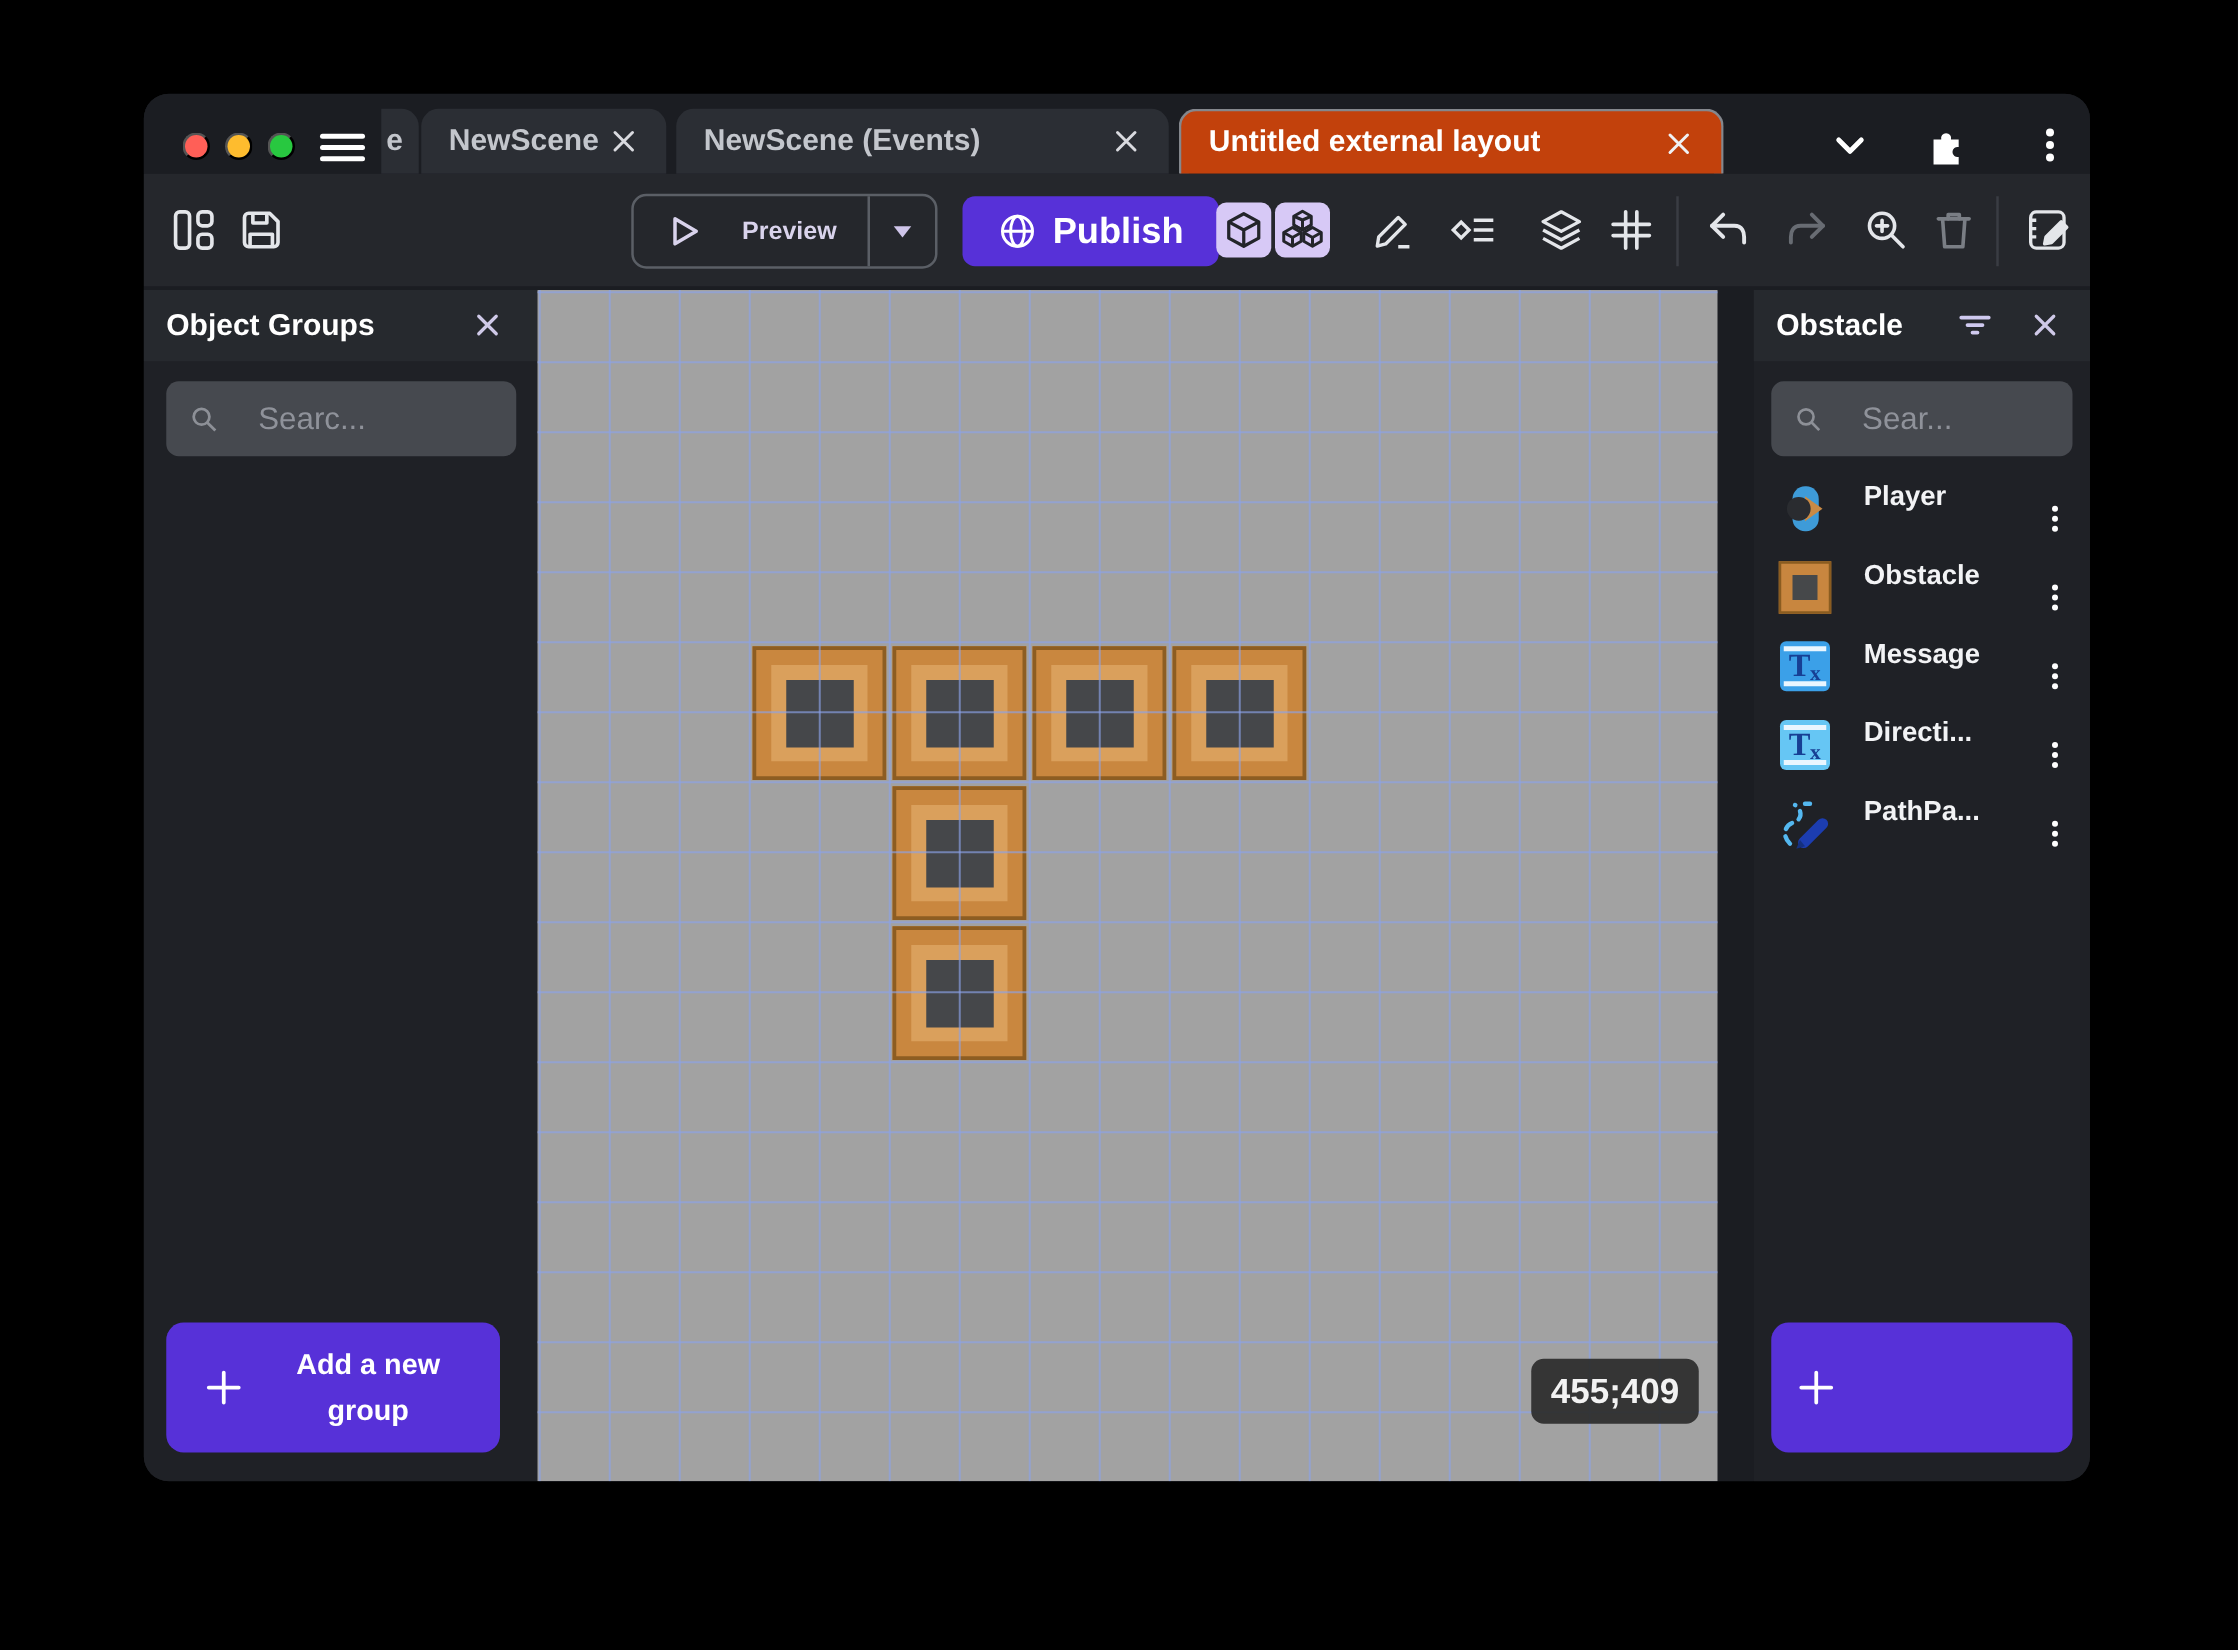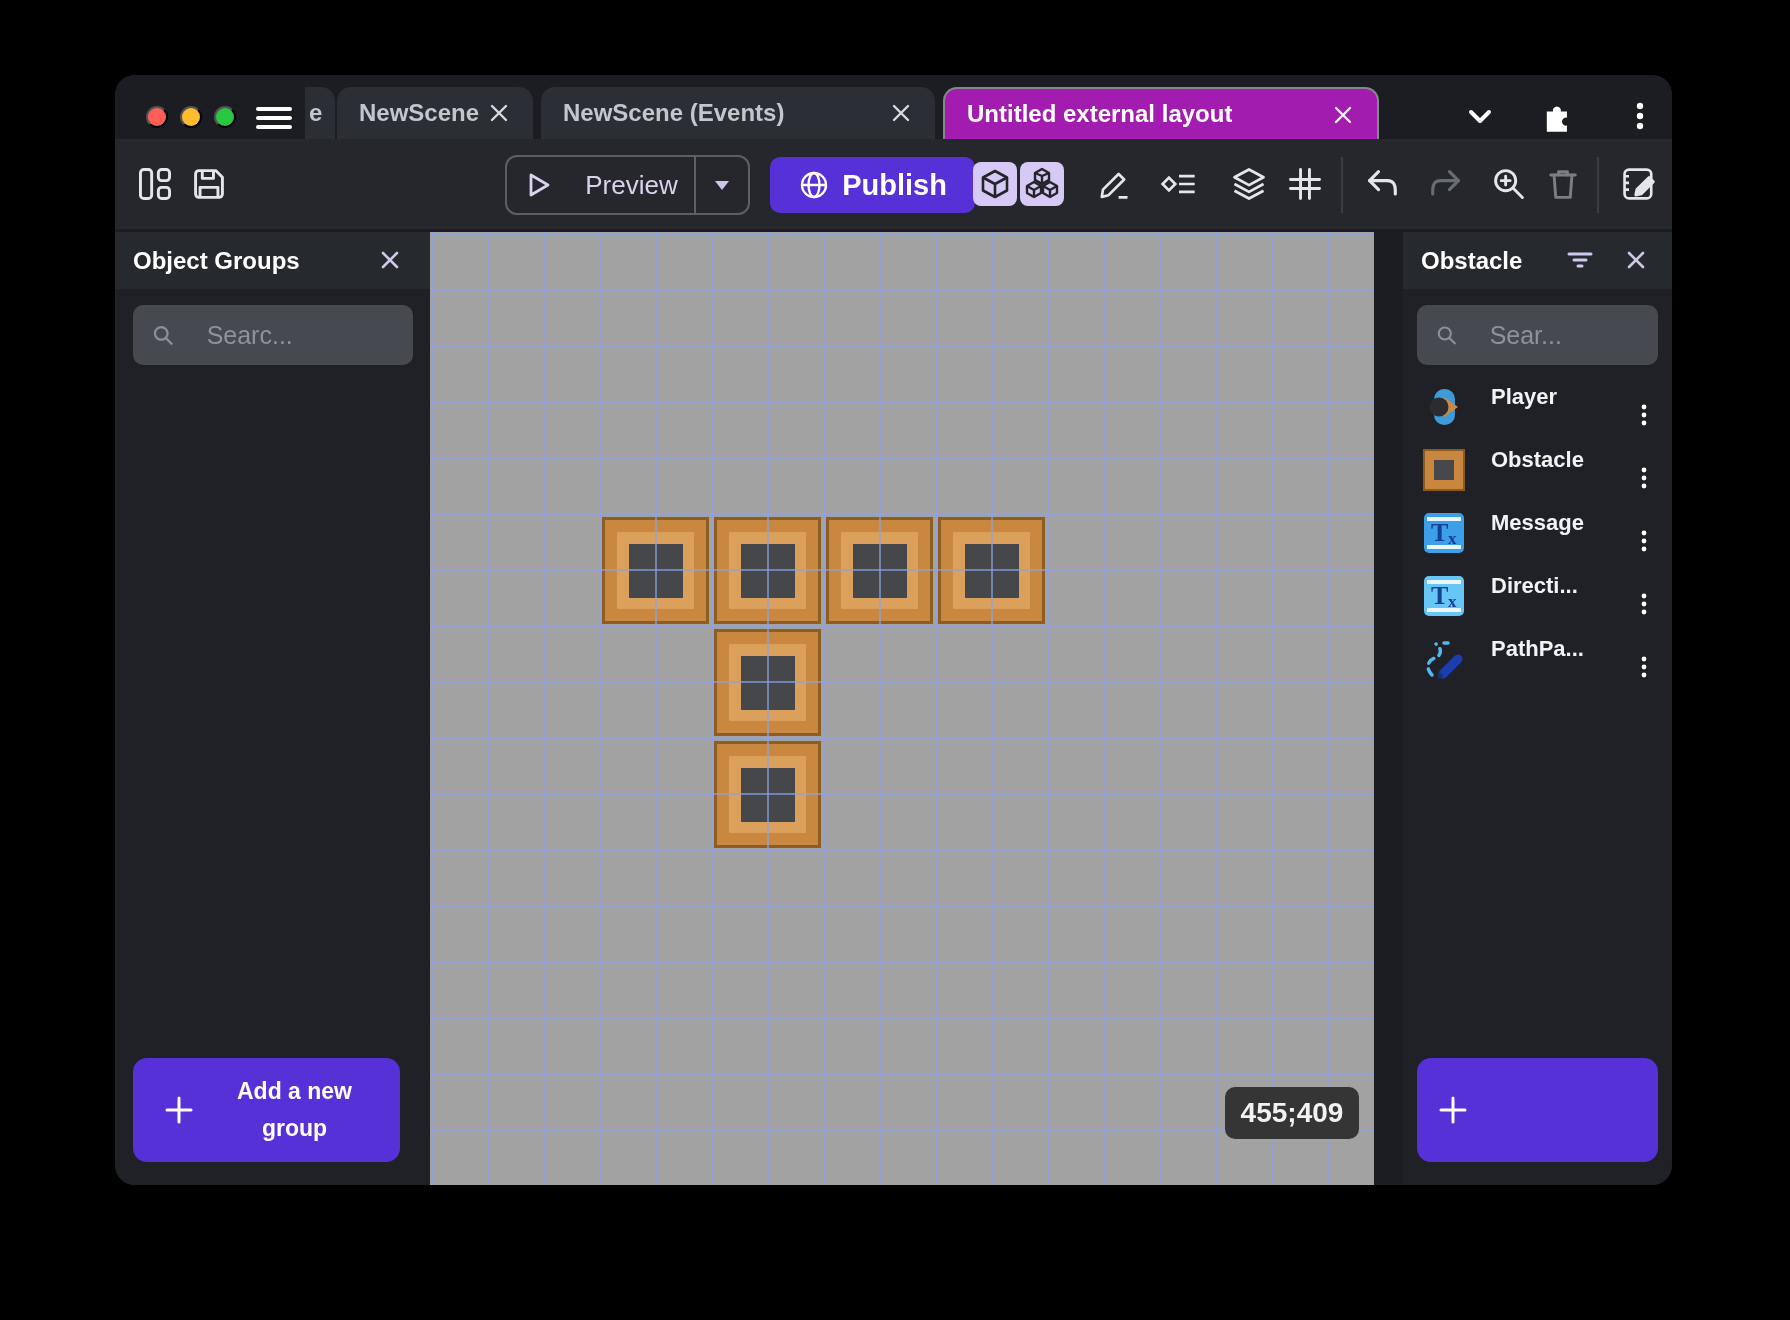--- a/index.html
+++ b/index.html
@@ -21,36 +21,36 @@
   .hamburger span { display:block; width:36px; height:4px; background:#fff; border-radius:2px; margin:5px 0; }
 
   .tab { position:absolute; top:12px; height:52px; background:#2b2e34; border-radius:14px 14px 0 0;
     color:#c3c6cc; font-size:24px; font-weight:700; display:flex; align-items:center; cursor:pointer; }
   .tab-label { margin-left:22px; white-space:nowrap; overflow:hidden; }
   .tab-close { position:absolute; right:22px; top:14px; width:24px; height:24px; background:none; border:none; cursor:pointer; }
   .tab-partial { left:190px; width:30px; border-radius:0 14px 0 0; }
   .tab-partial .tab-label { margin-left:4px; }
   .tab-1 { left:222px; width:196px; }
   .tab-2 { left:426px; width:394px; }
-  .tab-active { left:828px; width:436px; background:#a21caf; border:2px solid #84878d; border-bottom:none; color:#fff; }
+  .tab-active { left:828px; width:436px; background:#c2410c; border:2px solid #84878d; border-bottom:none; color:#fff; }
   .tabbar-btn { position:absolute; top:22px; width:40px; height:40px; background:none; border:none; cursor:pointer; }
   .btn-chevron { left:1345px; }
   .btn-puzzle  { left:1423px; }
   .btn-kebab-top { left:1505px; }
 
   
   .toolbar { position:absolute; left:0; top:64px; width:100%; height:90px; background:#25272c; }
   .tb-item { position:absolute; top:23px; width:44px; height:44px; display:flex; align-items:center; justify-content:center;
     background:none; border:none; cursor:pointer; border-radius:8px; }
   .tb-layout { left:18px; }
   .tb-save { left:72px; }
   .preview-btn { position:absolute; left:390px; top:16px; width:245px; height:60px; border:2px solid #5b5f66;
     border-radius:12px; background:none; display:flex; align-items:stretch; cursor:pointer; }
   .preview-main { flex:1; display:flex; align-items:center; justify-content:center; gap:32px;
-    color:#d9d3ec; font-size:26px; font-weight:400; }
+    color:#d9d3ec; font-size:20px; font-weight:700; }
   .preview-caret { width:54px; border-left:2px solid #5b5f66; display:flex; align-items:center; justify-content:center; }
   .publish-btn { position:absolute; left:655px; top:18px; width:205px; height:56px; border:none; border-radius:10px;
     background:#5731d8; color:#fff; font-size:29px; font-weight:700; font-family:inherit;
     display:flex; align-items:center; justify-content:center; gap:12px; cursor:pointer; }
   .tb-toggle { background:#d7c9f6; }
   .tb-cube  { left:858px; }
   .tb-cubes { left:905px; }
   .tb-pencil { left:976px; }
   .tb-instlist { left:1042px; }
   .tb-layers { left:1112px; }

